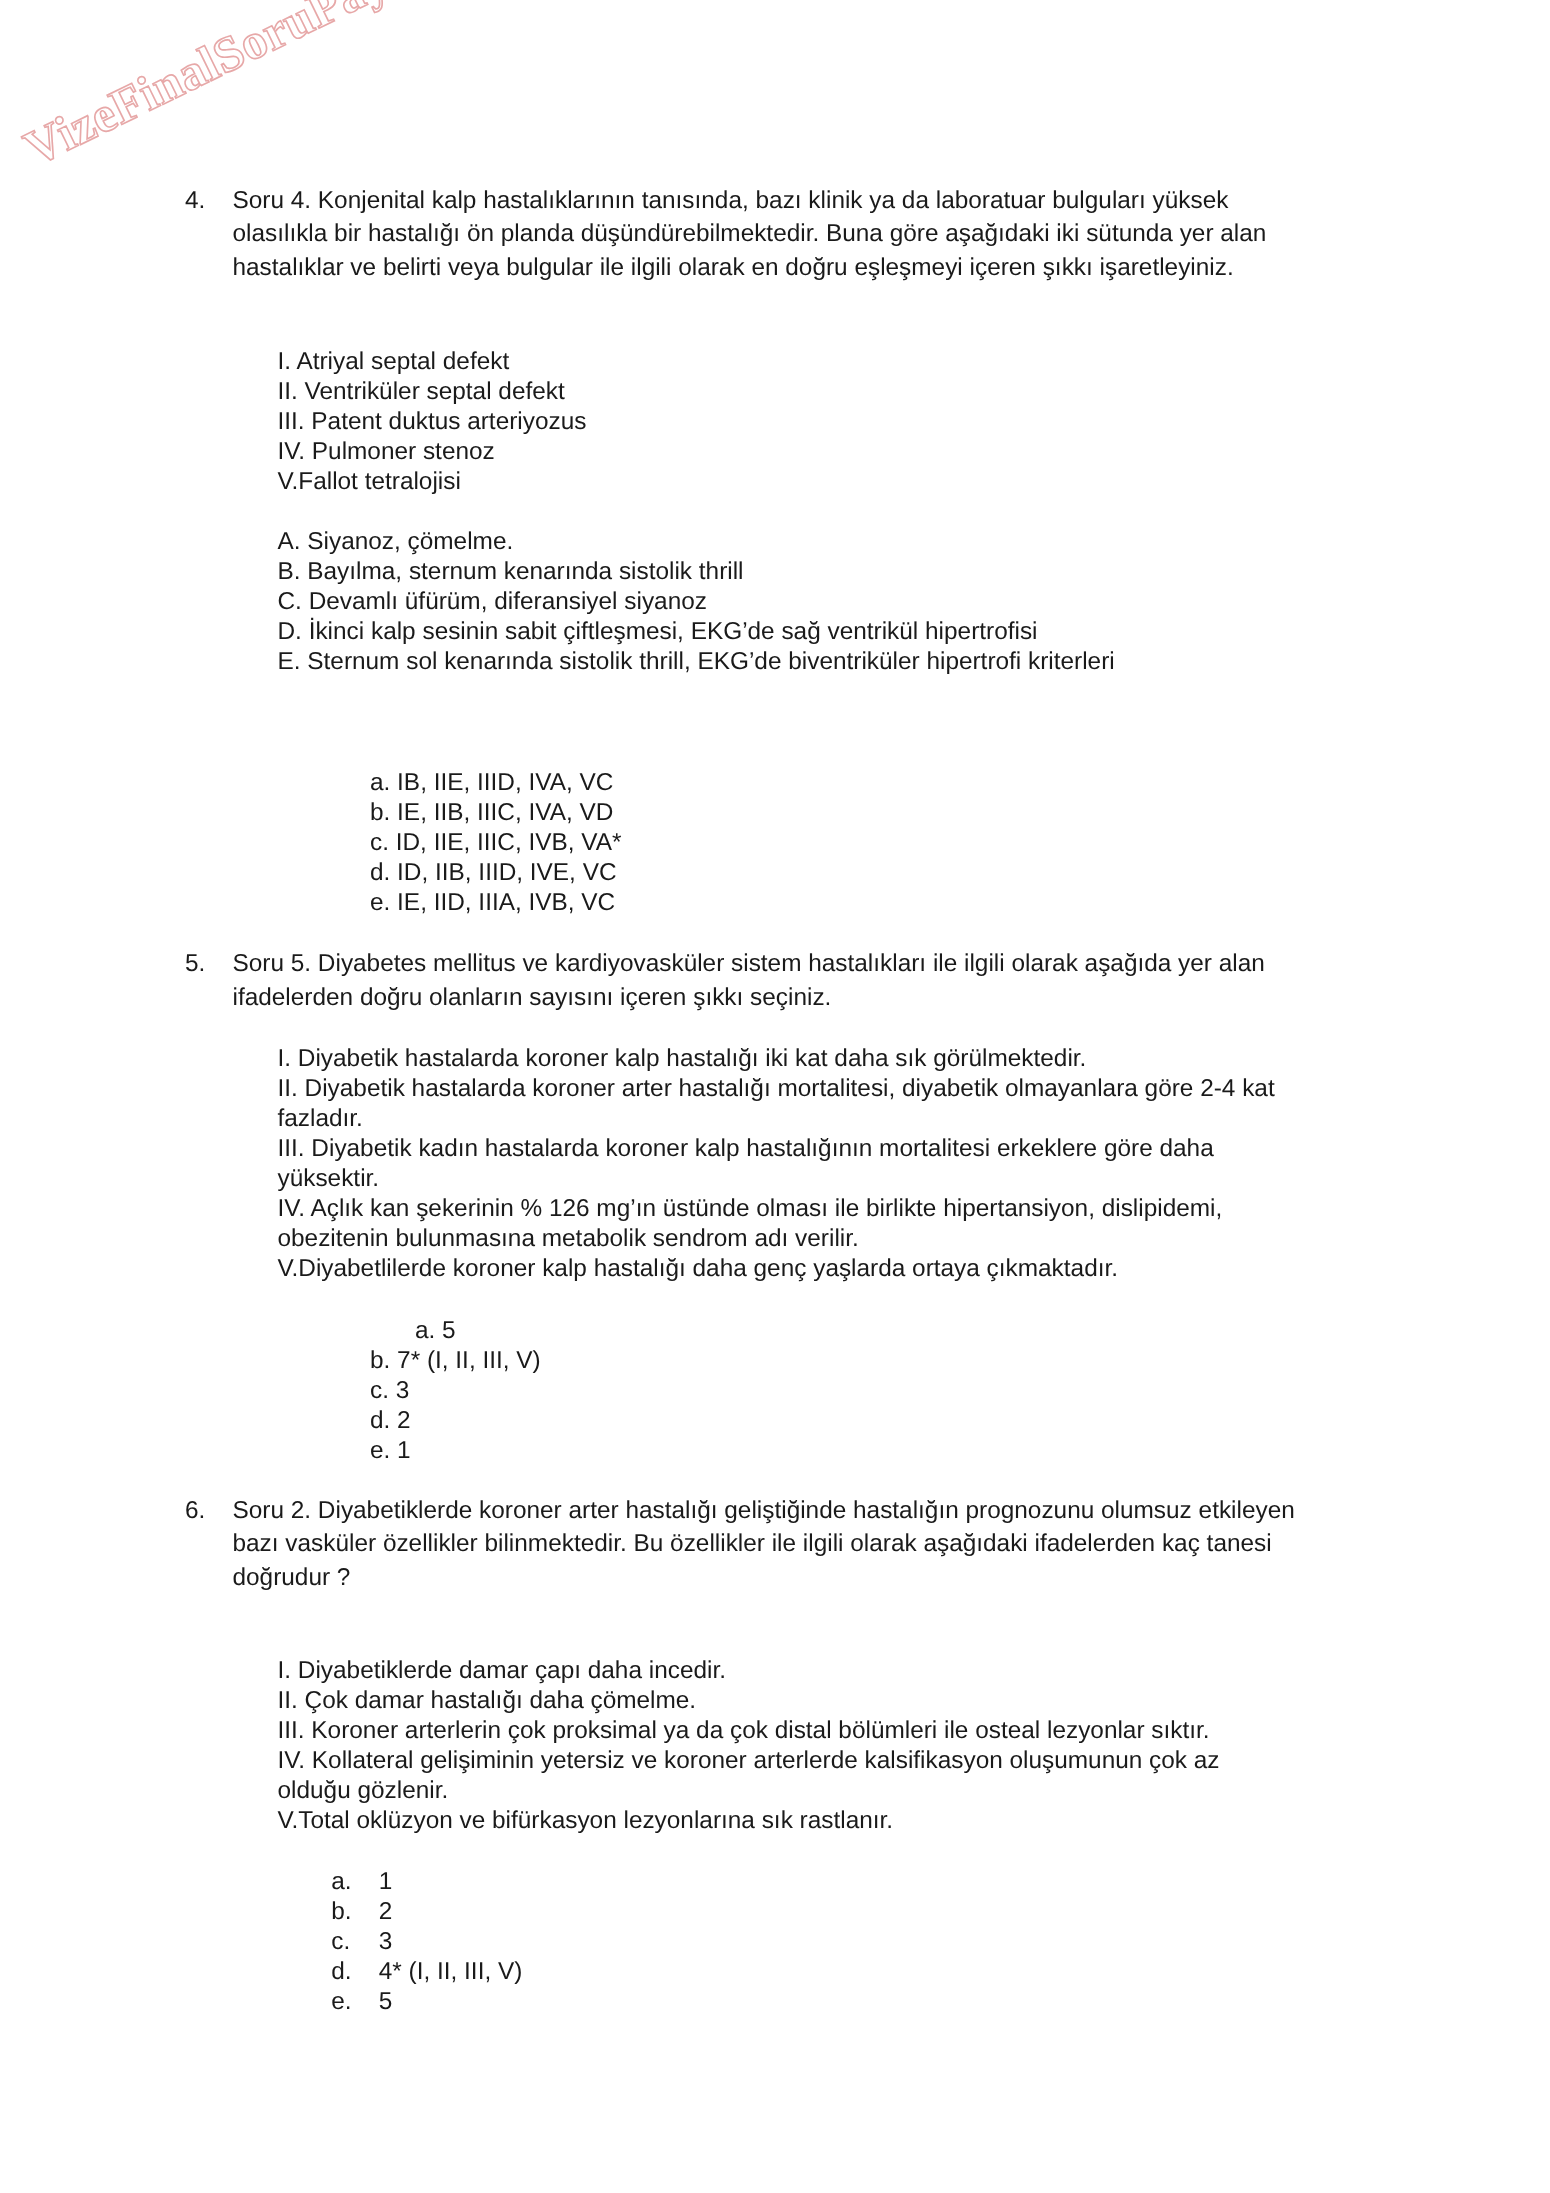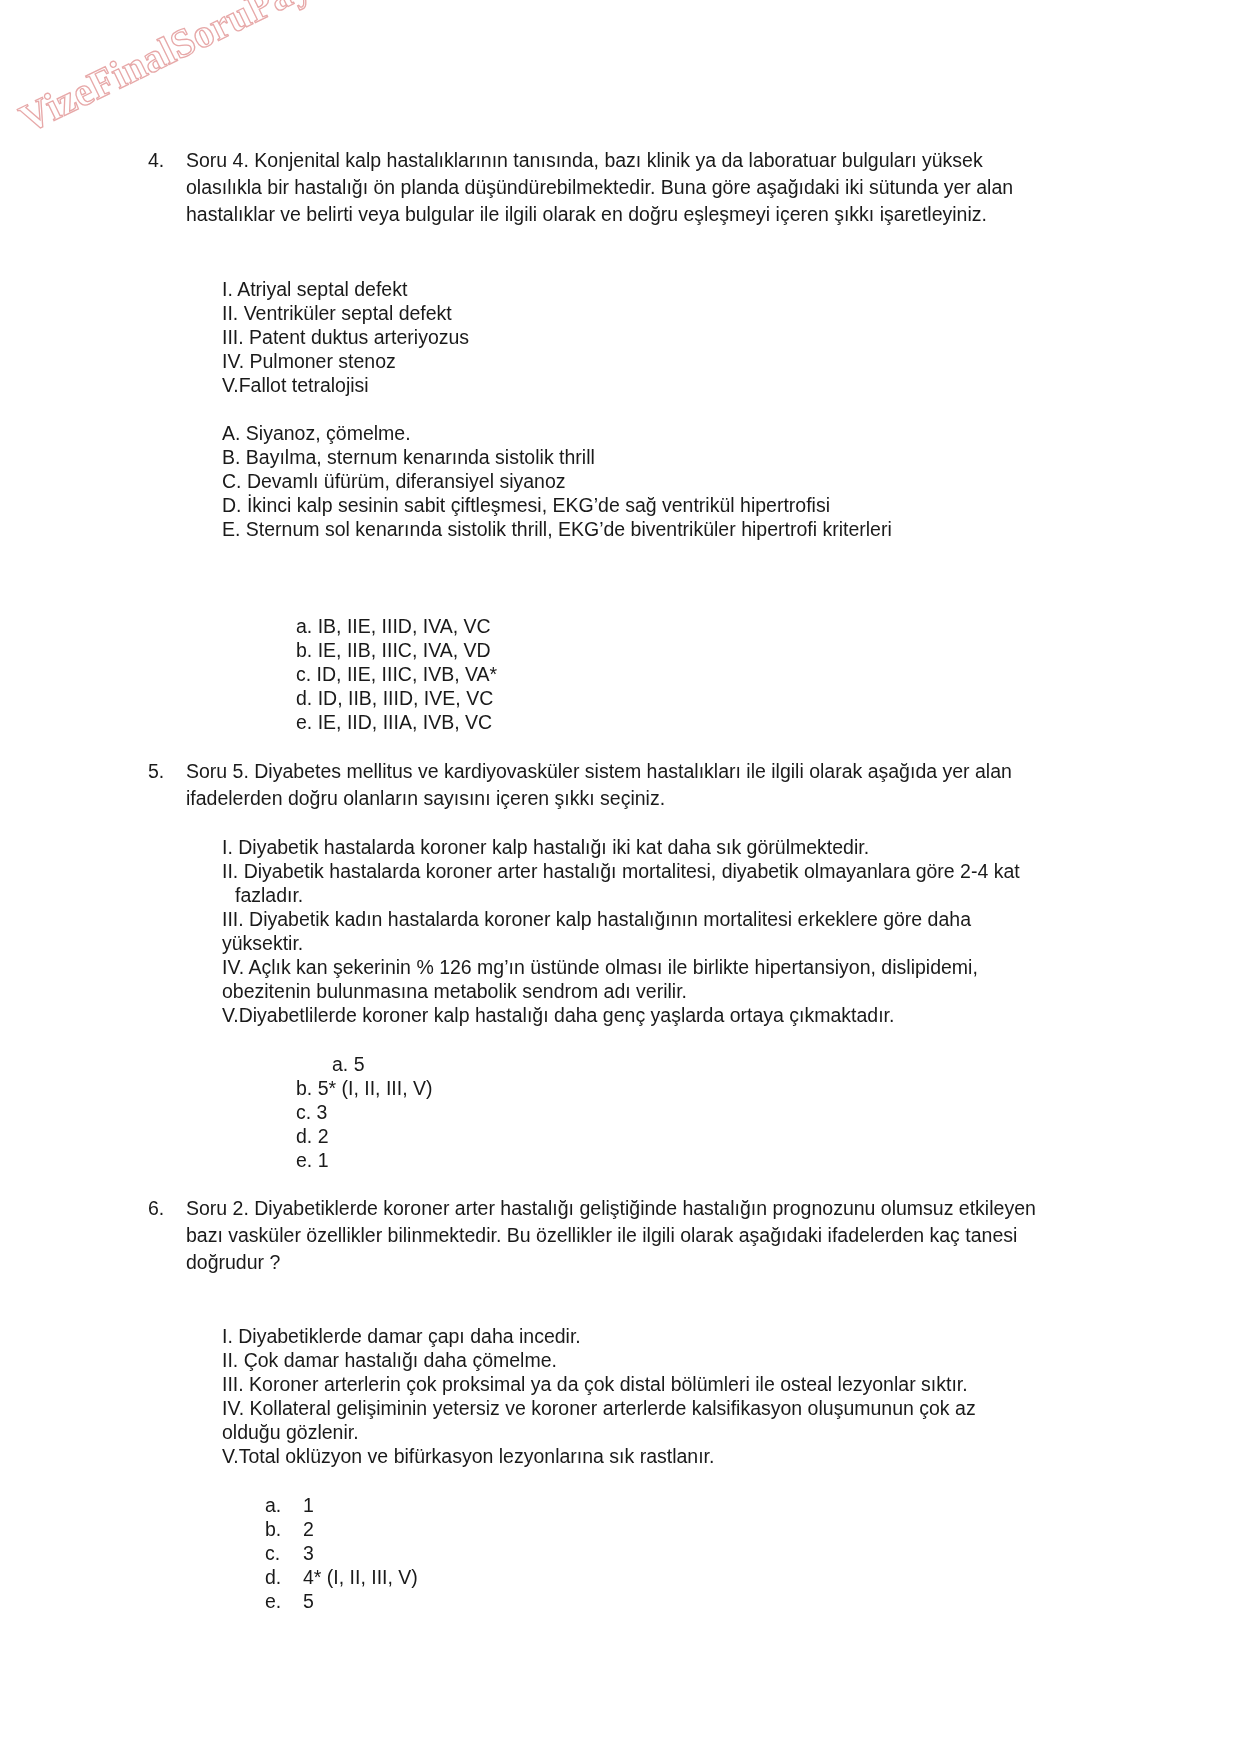--- a/index.html
+++ b/index.html
@@ -46,29 +46,29 @@
   <span class="line" style="left:296px; top:710px;">e. IE, IID, IIIA, IVB, VC</span>
 </div>
 
 <div>
   <span class="line" style="left:148px; top:759px;">5.</span>
   <span class="line" style="left:186px; top:759px;">Soru 5. Diyabetes mellitus ve kardiyovasküler sistem hastalıkları ile ilgili olarak aşağıda yer alan</span>
   <span class="line" style="left:186px; top:786px;">ifadelerden doğru olanların sayısını içeren şıkkı seçiniz.</span>
 
   <span class="line" style="left:222px; top:835px;">I. Diyabetik hastalarda koroner kalp hastalığı iki kat daha sık görülmektedir.</span>
   <span class="line" style="left:222px; top:859px;">II. Diyabetik hastalarda koroner arter hastalığı mortalitesi, diyabetik olmayanlara göre 2-4 kat</span>
-  <span class="line" style="left:222px; top:883px;margin-left:13px;">fazladır.</span>
+  <span class="line" style="left:222px; top:883px;">fazladır.</span>
   <span class="line" style="left:222px; top:907px;">III. Diyabetik kadın hastalarda koroner kalp hastalığının mortalitesi erkeklere göre daha</span>
   <span class="line" style="left:222px; top:931px;">yüksektir.</span>
   <span class="line" style="left:222px; top:955px;">IV. Açlık kan şekerinin % 126 mg’ın üstünde olması ile birlikte hipertansiyon, dislipidemi,</span>
   <span class="line" style="left:222px; top:979px;">obezitenin bulunmasına metabolik sendrom adı verilir.</span>
   <span class="line" style="left:222px; top:1003px;">V.Diyabetlilerde koroner kalp hastalığı daha genç yaşlarda ortaya çıkmaktadır.</span>
 
   <span class="line" style="left:296px; top:1052px;margin-left:36px;">a. 5</span>
-  <span class="line" style="left:296px; top:1076px;">b. 5* (I, II, III, V)</span>
+  <span class="line" style="left:296px; top:1076px;">b. 7* (I, II, III, V)</span>
   <span class="line" style="left:296px; top:1100px;">c. 3</span>
   <span class="line" style="left:296px; top:1124px;">d. 2</span>
   <span class="line" style="left:296px; top:1148px;">e. 1</span>
 </div>
 
 <div>
   <span class="line" style="left:148px; top:1196px;">6.</span>
   <span class="line" style="left:186px; top:1196px;">Soru 2. Diyabetiklerde koroner arter hastalığı geliştiğinde hastalığın prognozunu olumsuz etkileyen</span>
   <span class="line" style="left:186px; top:1223px;">bazı vasküler özellikler bilinmektedir. Bu özellikler ile ilgili olarak aşağıdaki ifadelerden kaç tanesi</span>
   <span class="line" style="left:186px; top:1250px;">doğrudur ?</span>

